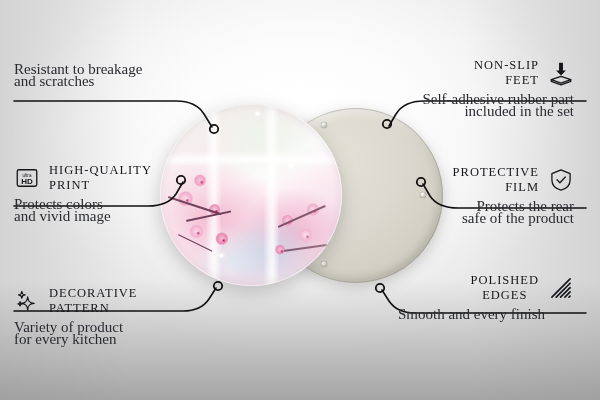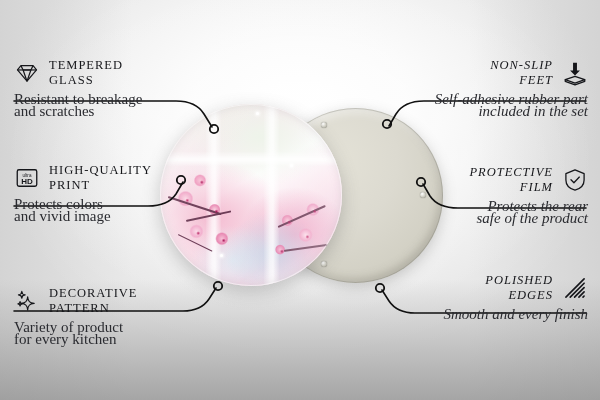--- a/index.html
+++ b/index.html
@@ -125,21 +125,21 @@
     position:absolute; width:3px; height:3px; border-radius:50%;
     background:#ffffff; box-shadow:0 0 3px 1px rgba(255,255,255,0.9);
   }
 
   
   #lines { position:absolute; left:0; top:0; width:600px; height:400px; pointer-events:none; }
 
   
   .feat { position:absolute; width:205px; }
   .feat-left { left:14px; text-align:left; }
-  .feat-right { right:12px; text-align:right;font-style:italic; }
+  .feat-right { right:26px; text-align:right; }
 
   .feat-head { display:flex; align-items:center; gap:9px; }
   .feat-left .feat-head { justify-content:flex-start; }
   .feat-right .feat-head { justify-content:flex-end; flex-direction:row; }
 
   .feat-title {
     font-family:"Liberation Serif", serif;
     font-size:12.5px;
     letter-spacing:1.0px;
     line-height:15px;
@@ -156,21 +156,21 @@
     white-space:pre-line;
   }
   .icon-box { width:26px; height:26px; flex:0 0 26px; display:block; }
   .icon-box svg { display:block; width:26px; height:26px; }
 
   .f1 { top:58px; }
   .f2 { top:163px; }
   .f3 { top:286px; }
   .f4 { top:58px; }
   .f5 { top:165px; }
-  .f6 { top:273px; }
+  .f6 { top:273px;text-align:center; }
 </style>
 </head>
 <body>
 
 <div id="stage">
 
   <div id="vignette"></div>
   <div id="floor"></div>
 
   <div id="product">
@@ -226,35 +226,20 @@
       <circle cx="214" cy="129" r="4.2"></circle>
       <circle cx="181" cy="180" r="4.2"></circle>
       <circle cx="218" cy="286" r="4.2"></circle>
       <circle cx="387" cy="124" r="4.2"></circle>
       <circle cx="421" cy="182" r="4.2"></circle>
       <circle cx="380" cy="288" r="4.2"></circle>
     </g>
   </svg>
 
   <div class="feat feat-left f1">
-    <div class="feat-head">
-      <span class="icon-box">
-        <svg viewBox="0 0 24 24">
-            <g fill="none" stroke="#15161a" stroke-width="1.1" stroke-linejoin="round">
-          <path d="M3.2 9.2 L6.4 5.2 L17.6 5.2 L20.8 9.2 L12 19.6 Z"></path>
-          <path d="M3.2 9.2 L20.8 9.2"></path>
-              <path d="M6.4 5.2 L8.4 9.2 L12 19.6"></path>
-          <path d="M17.6 5.2 L15.6 9.2 L12 19.6"></path>
-              <path d="M8.4 9.2 L15.6 9.2"></path>
-        </g>
-          </svg>
-      </span>
-      <span class="feat-title">TEMPERED
-GLASS</span>
-    </div>
     <div class="feat-desc">Resistant to breakage
 and scratches</div>
   </div>
 
   <div class="feat feat-left f2">
     <div class="feat-head">
       <span class="icon-box">
         <svg viewBox="0 0 24 24">
           <rect x="3" y="4.4" width="18" height="15.2" rx="1.6" fill="none" stroke="#15161a" stroke-width="1.2"></rect>
           <text x="12" y="11.4" text-anchor="middle" font-family="Liberation Sans, sans-serif" font-size="4.2" fill="#15161a">ultra</text>

